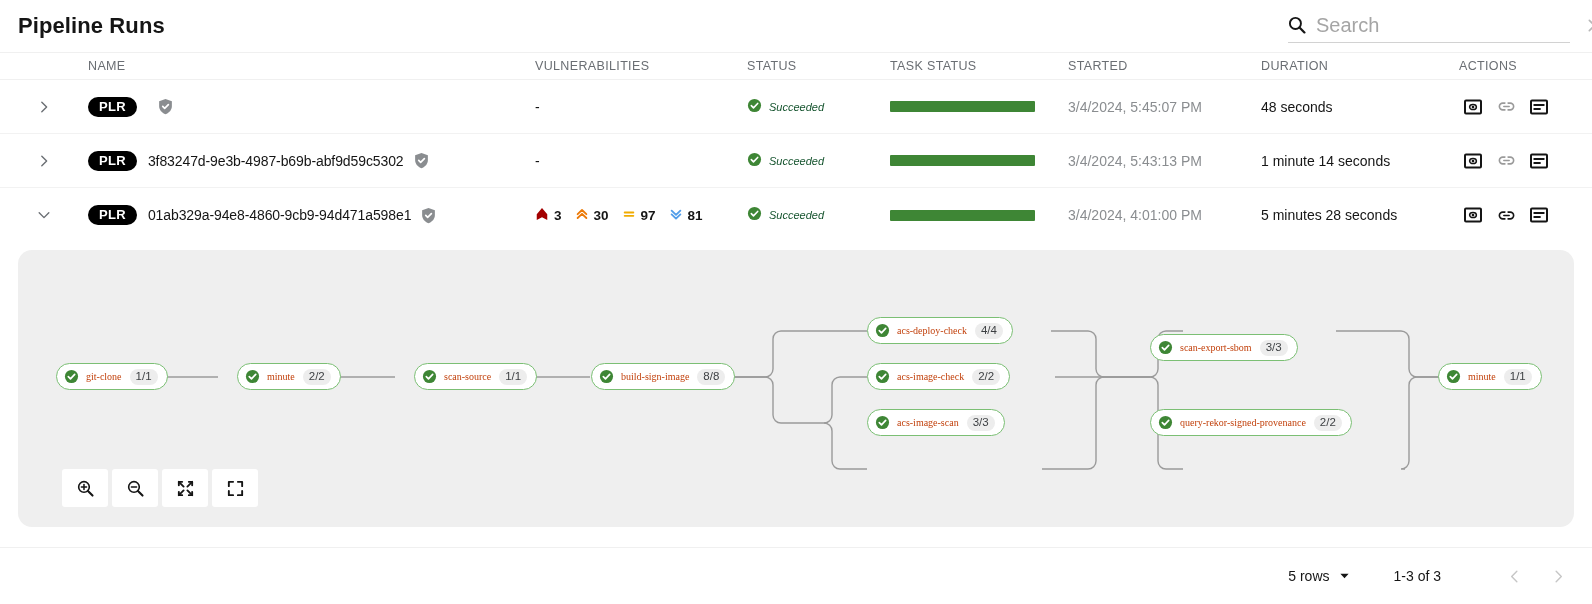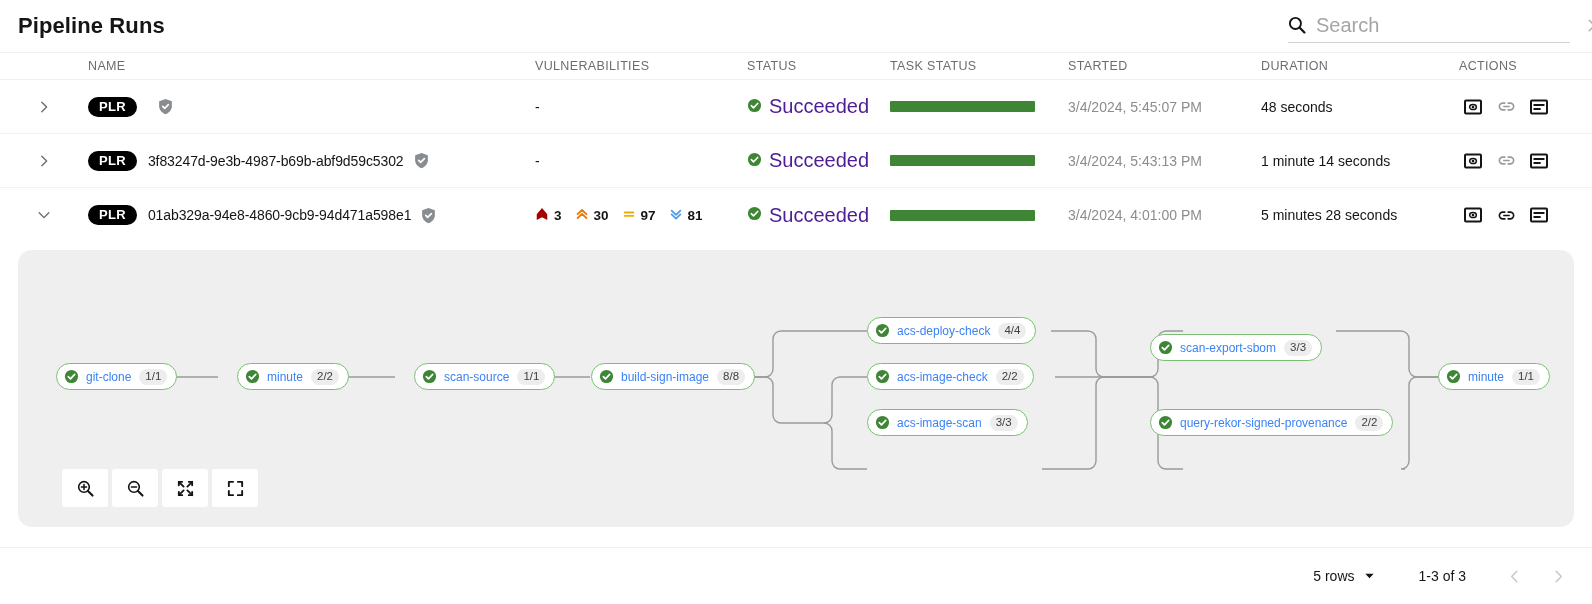--- a/index.html
+++ b/index.html
@@ -104,21 +104,21 @@
 
   .dash { color: #151515; font-size: 14px; }
 
   .vuln-group { display: flex; align-items: center; gap: 4px; }
   .vuln-item { display: flex; align-items: center; margin-right: 9px; }
   .vuln-item:last-child { margin-right: 0; }
   .vuln-item svg { margin-right: 5px; }
   .vuln-count { font-size: 13.5px; font-weight: bold; color: #151515; }
 
   .status-cell { display: flex; align-items: center; gap: 7px; }
-  .status-text { font-size: 20px; color: #4c1d95; }
+  .status-text { font-size: 11px; color: #14532d; font-style: italic; }
 
   .task-bar {
     width: 145px;
     height: 11px;
     background: #3e8635;
     border-radius: 1px;
   }
 
   .started-text { font-size: 14px; color: #8a8d90; }
   .dur-text { font-size: 14px; color: #151515; }
@@ -142,21 +142,21 @@
     height: 27px;
     display: flex;
     align-items: center;
     background: #ffffff;
     border: 1.3px solid #7bbf74;
     border-radius: 14px;
     padding: 0 9px 0 7px;
     white-space: nowrap;
   }
   .node .check { flex: 0 0 15px; width: 15px; height: 15px; margin-right: 7px; }
-  .node-label { font-size: 12px; color: #3b82f6; }
+  .node-label { font-size: 10px; color: #c2410c; font-family: Liberation Serif, serif; }
   .node-count {
     font-size: 11.5px;
     color: #3c3f42;
     background: #ededed;
     border-radius: 9px;
     padding: 2px 6px 2.5px;
     margin-left: 8px;
     line-height: 1;
   }
 
@@ -186,21 +186,21 @@
     align-items: center;
     justify-content: flex-end;
     padding-right: 26px;
     gap: 0;
   }
   .rows-select {
     display: flex; align-items: center; gap: 9px;
     font-size: 14px; color: #151515; cursor: pointer;
     margin-right: 44px;
   }
-  .page-range { font-size: 14px; color: #151515; margin-right: 40px; }
+  .page-range { font-size: 14px; color: #151515; margin-right: 65px; }
   .pager { display: flex; align-items: center; gap: 28px; }
   .pg-btn { cursor: pointer; width: 16px; height: 18px; display:flex; align-items:center; justify-content:center; }
 </style>
 </head>
 <body>
 
 <div class="page-header">
   <div class="page-title">Pipeline Runs</div>
 
   <div class="search-wrap">

